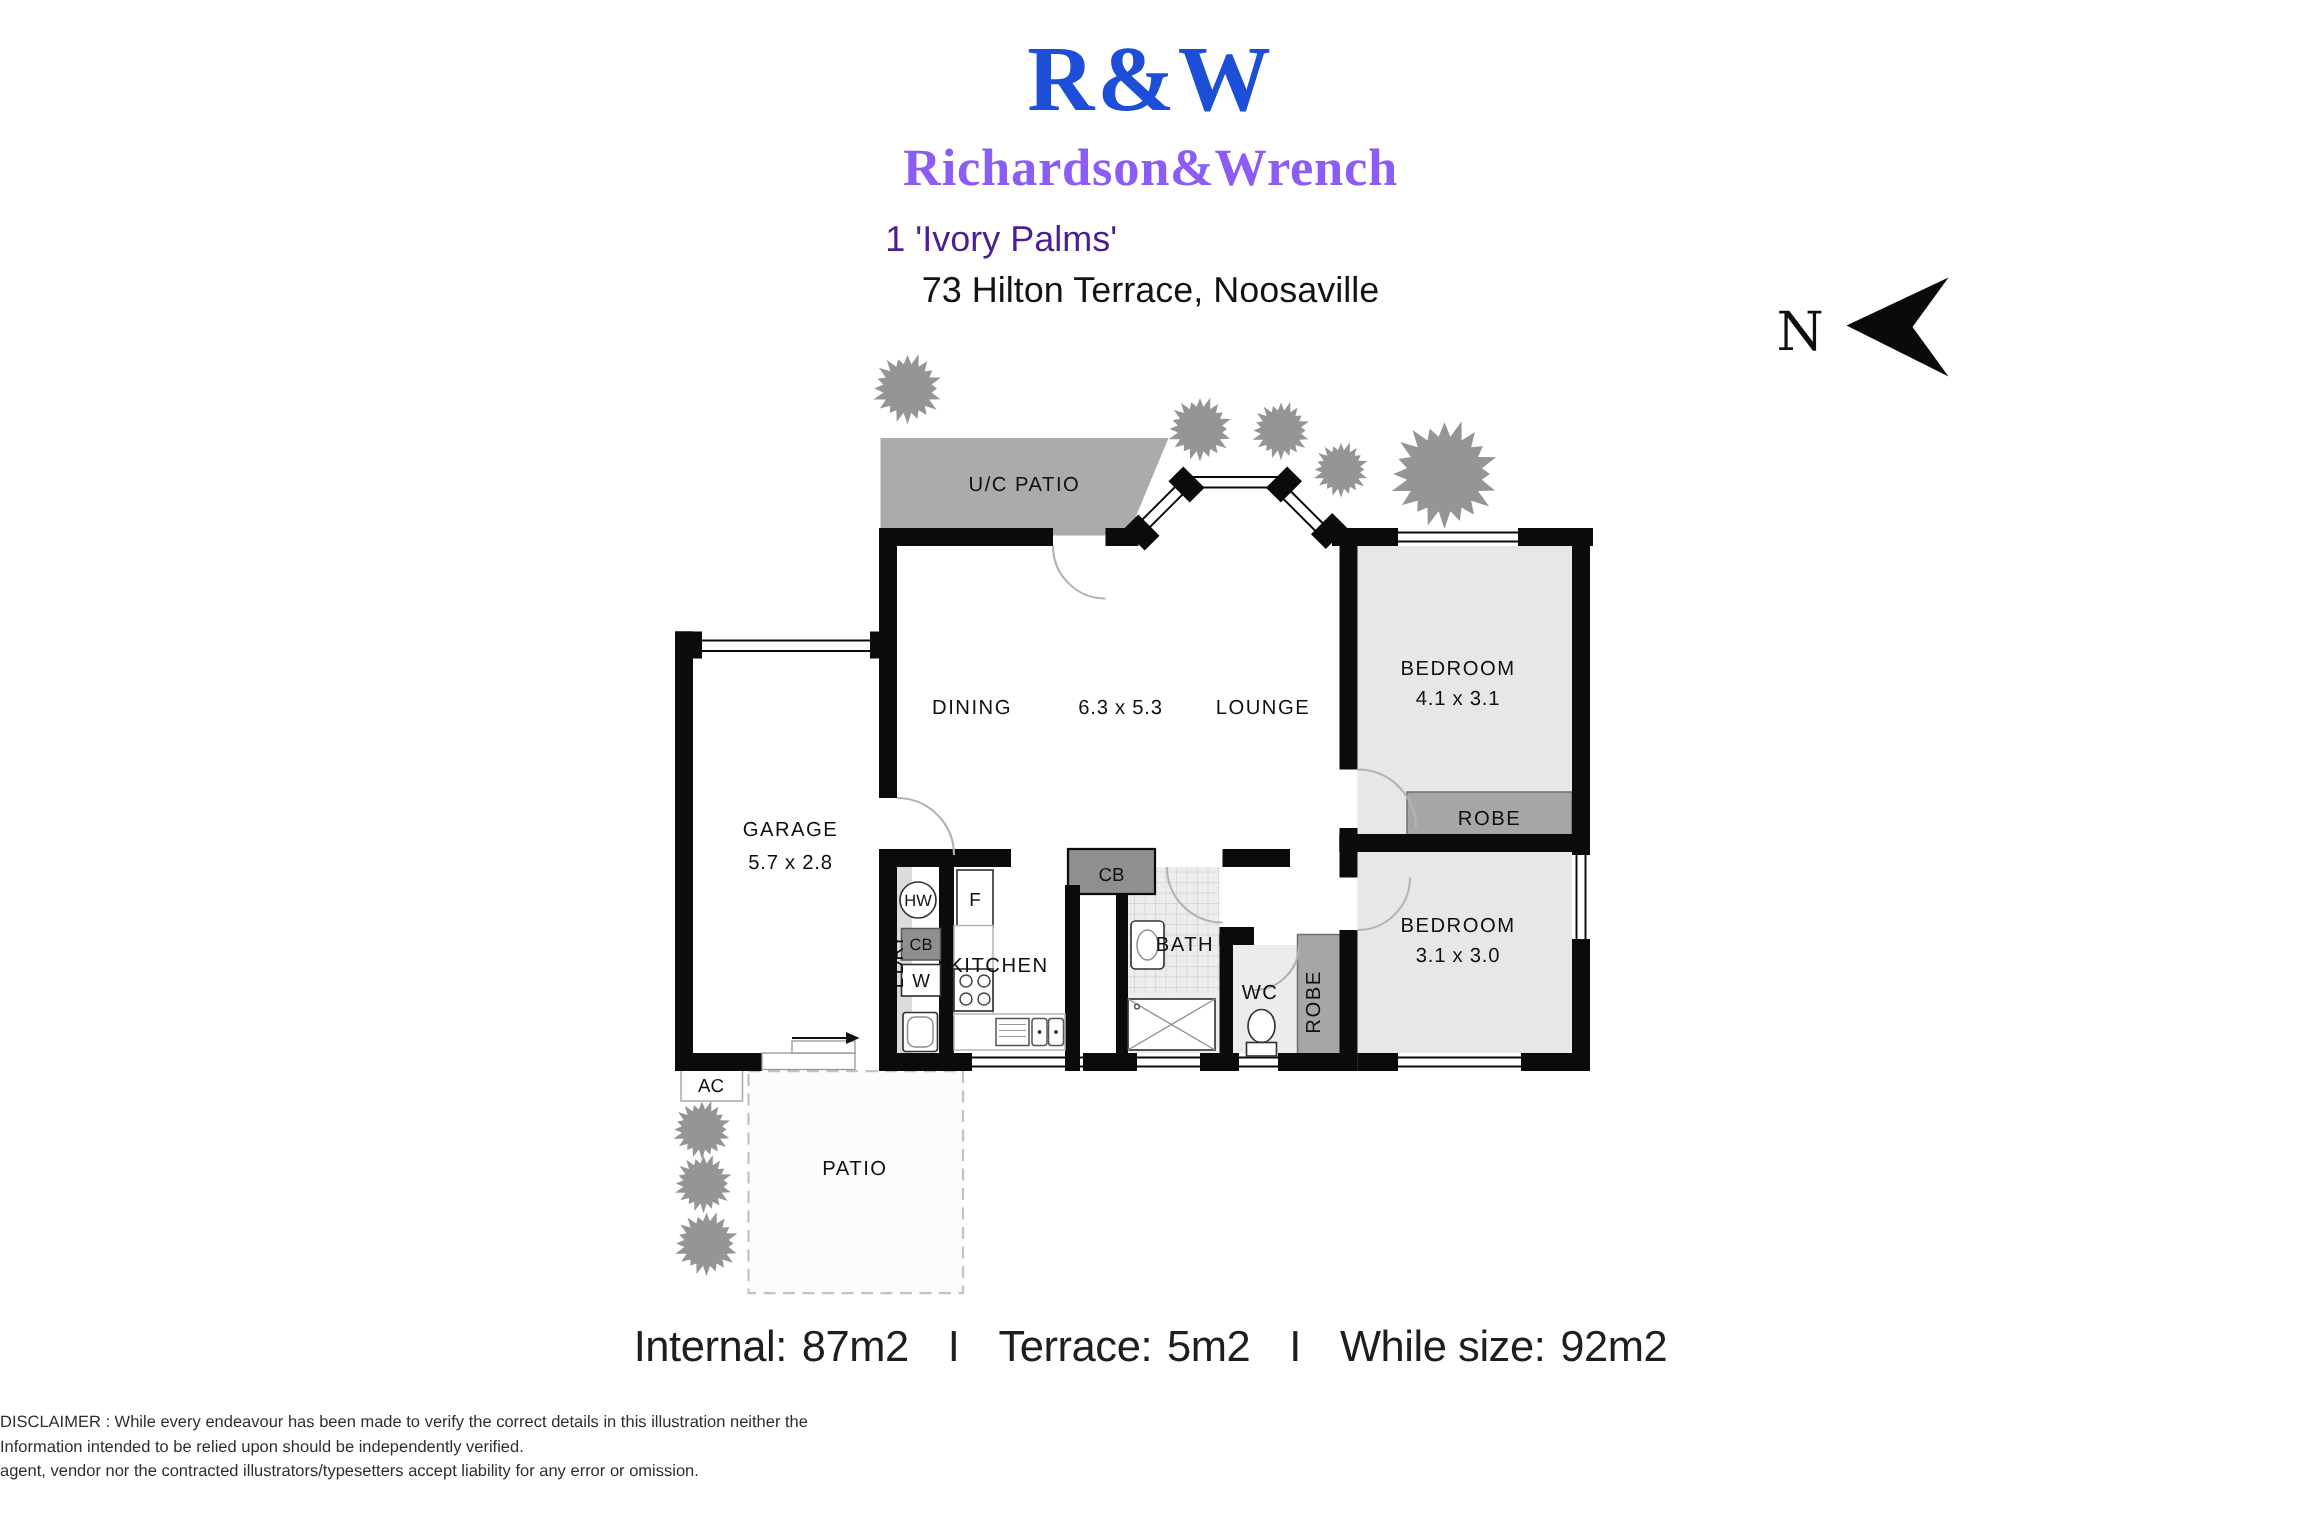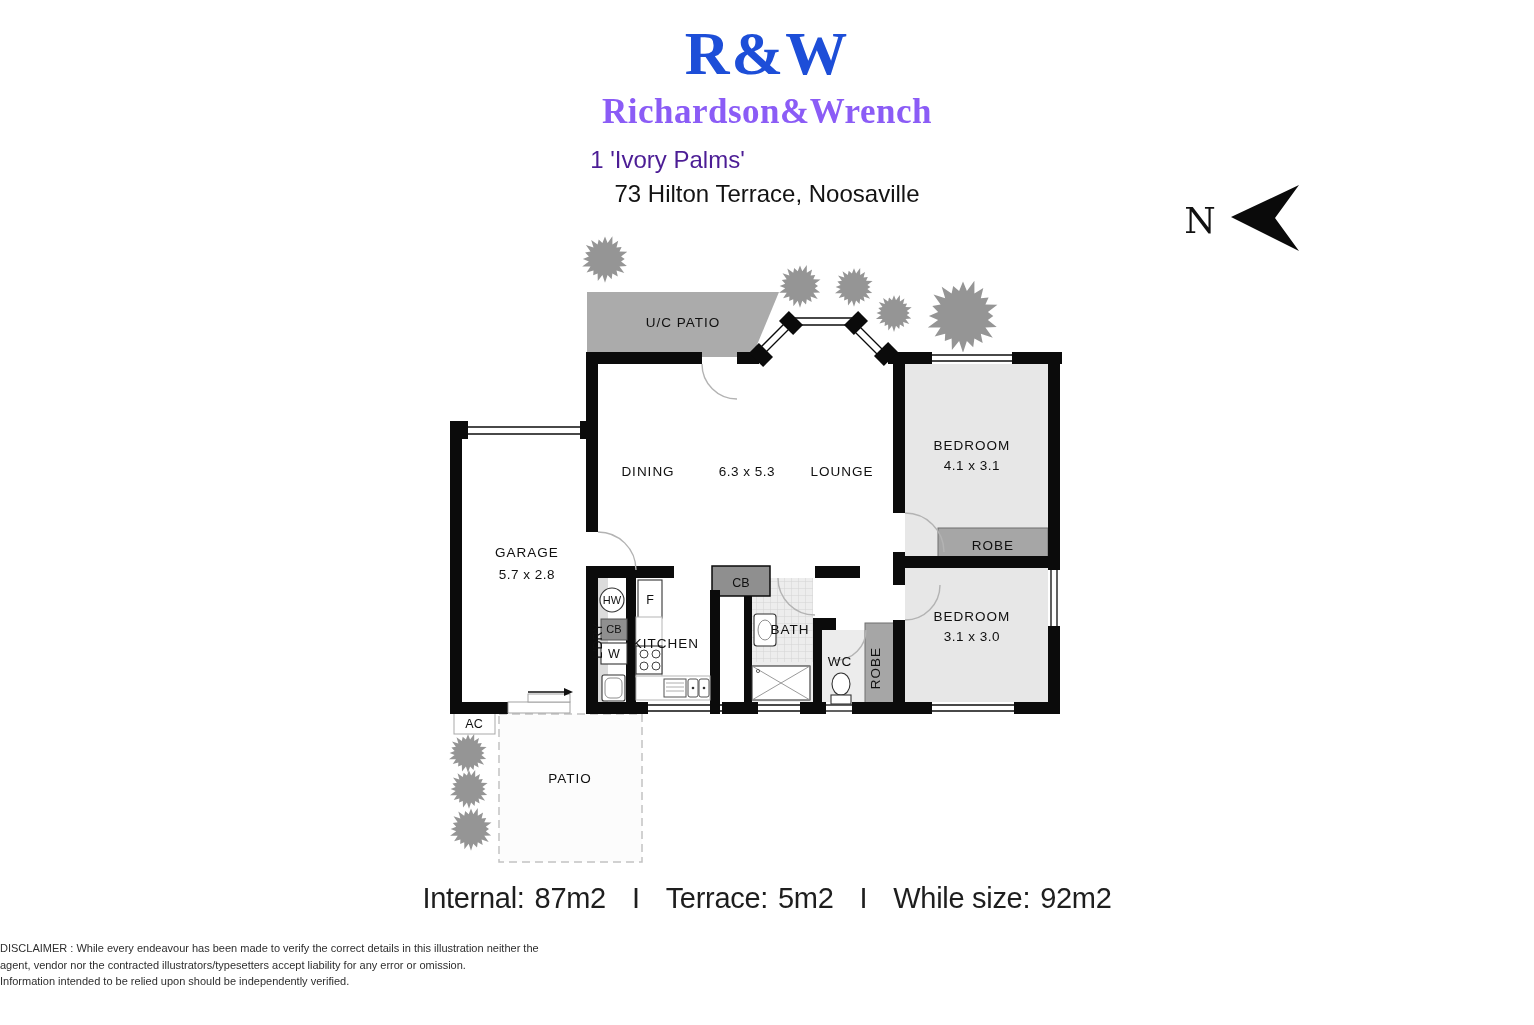--- a/index.html
+++ b/index.html
@@ -241,17 +241,17 @@
     <span class="sep">I</span>
     <span class="lbl">Terrace:</span>
     <span>5m2</span>
     <span class="sep">I</span>
     <span class="lbl">While size:</span>
     <span>92m2</span>
   </div>
 
   <div class="abs disclaimer">
     <div>DISCLAIMER : While every endeavour has been made to verify the correct details in this illustration neither the</div>
+    <div>Information intended to be relied upon should be independently verified.</div>
     <div>agent, vendor nor the contracted illustrators/typesetters accept liability for any error or omission.</div>
-    <div>Information intended to be relied upon should be independently verified.</div>
   </div>
 
 </div>
 
 </body></html>

